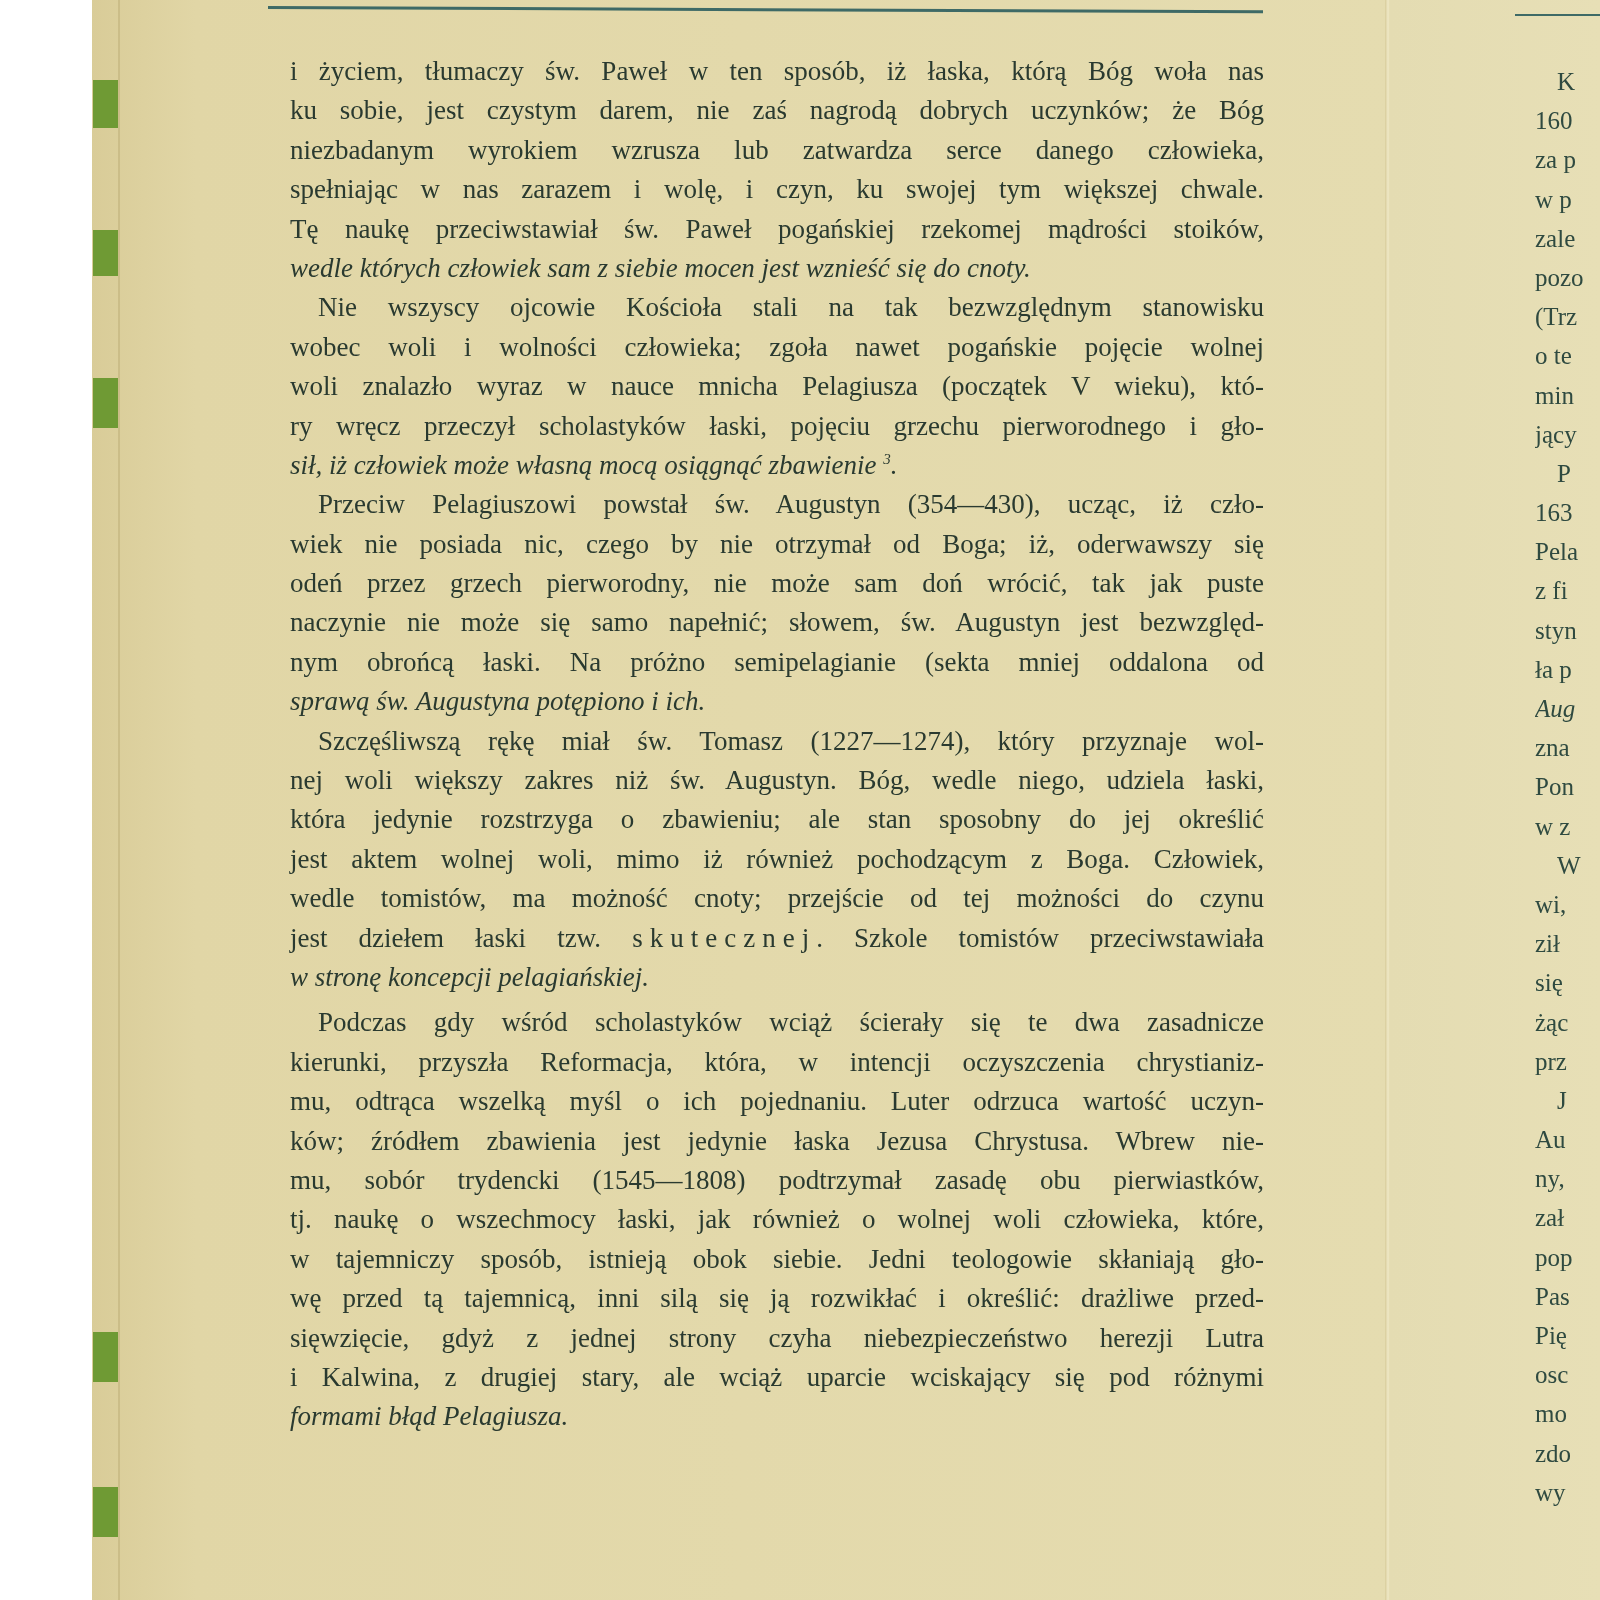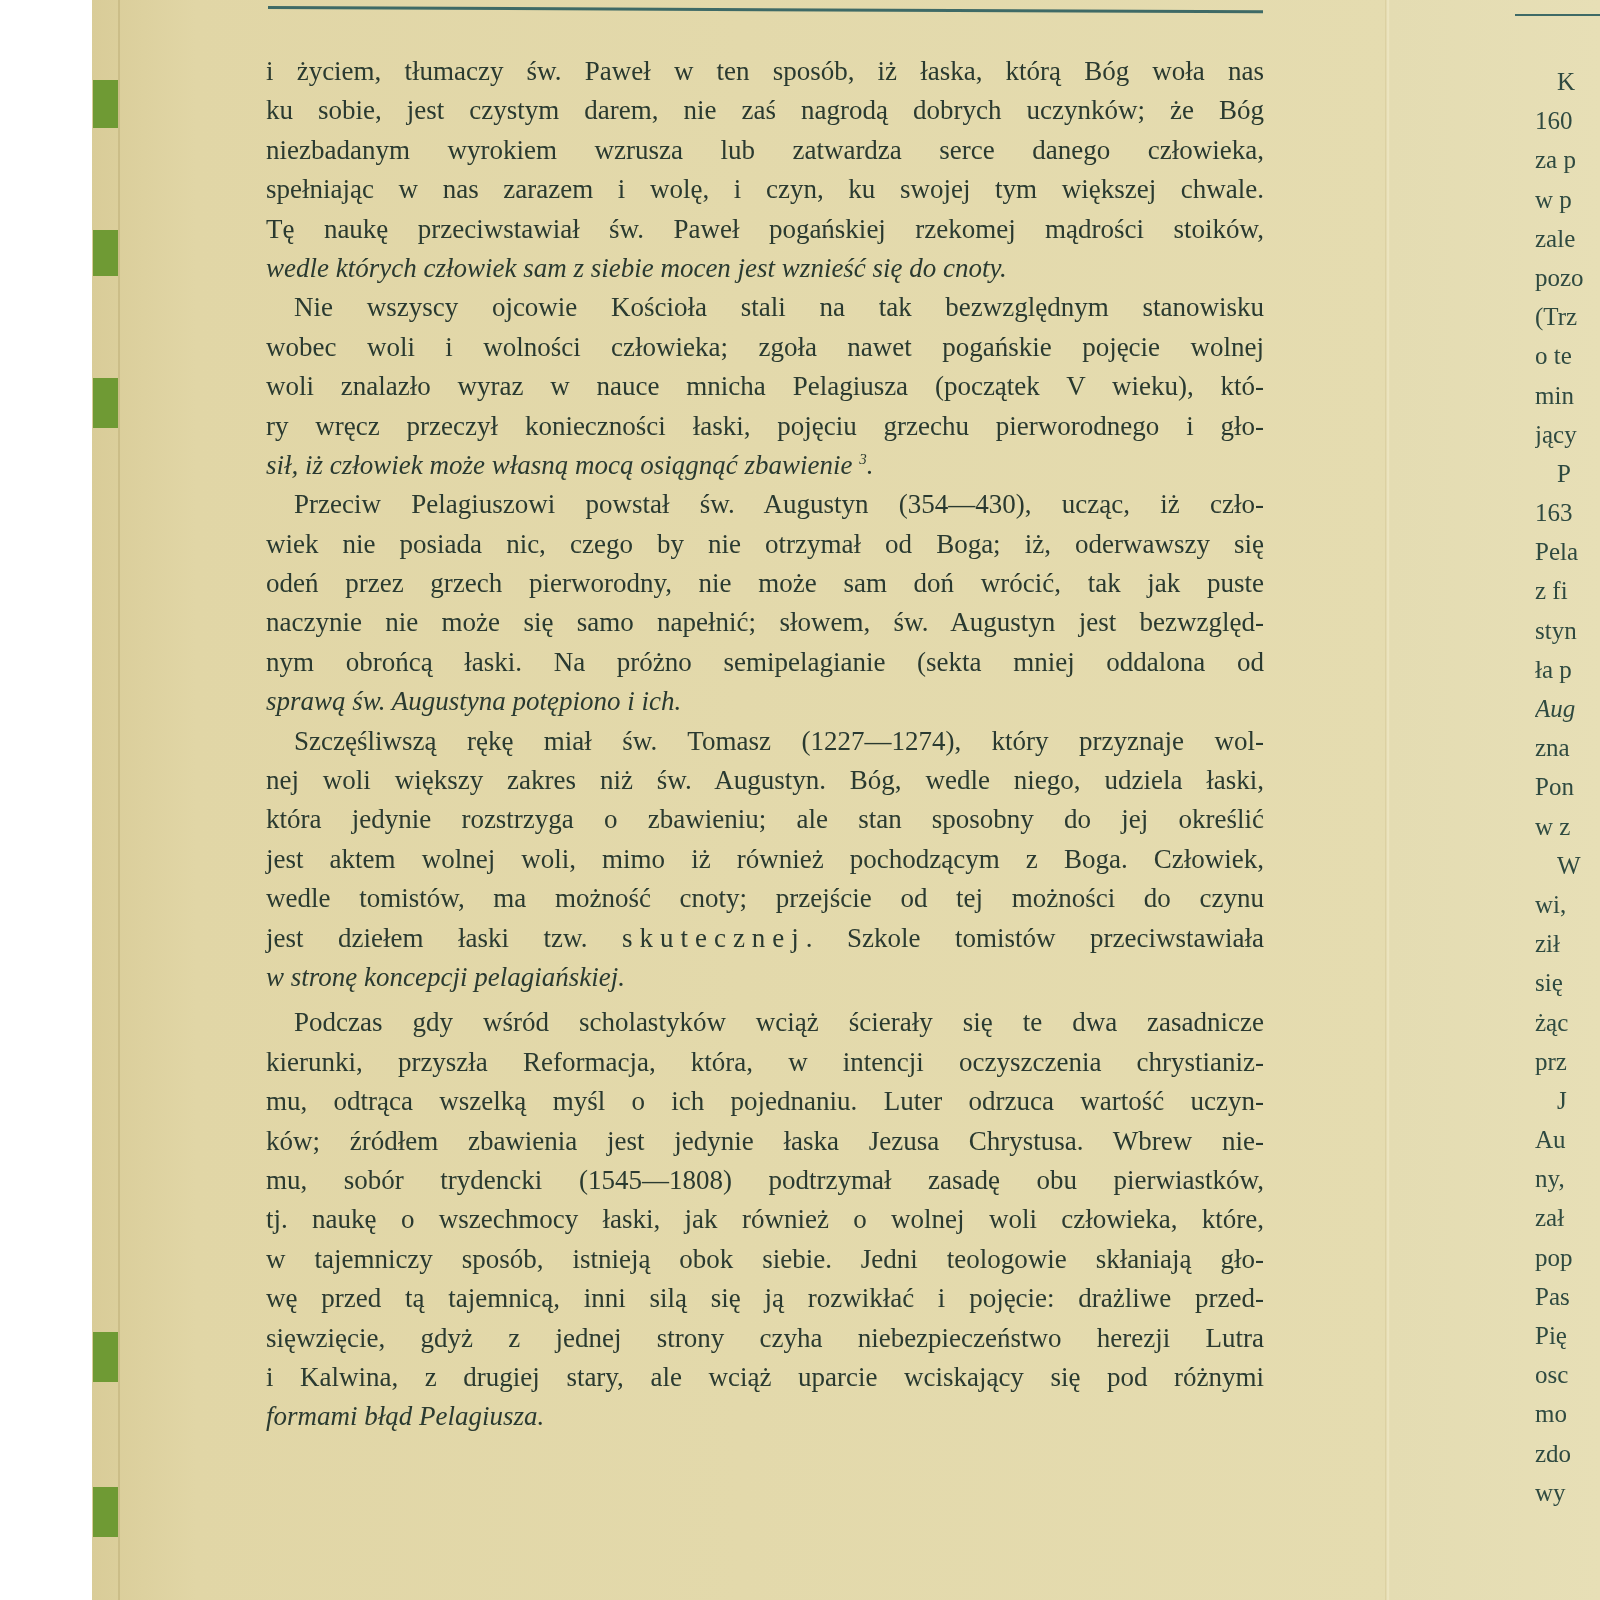--- a/index.html
+++ b/index.html
@@ -32,21 +32,21 @@
     background:#3e6a66; transform:rotate(0.25deg); transform-origin:left;
   }
   .top-rule-right {
     position:absolute; left:1515px; top:14px; width:85px; height:2px;
     background:#3e6a66;
   }
   .text-block {
     position:absolute; left:266px; top:52px; width:998px;
     color:#2a3a30; font-size:27px; line-height:39.4px;
   }
-  .line { display:block; white-space:nowrap; text-align:justify; text-align-last:justify; height:39.4px; }
+  .line { display:block; white-space:nowrap; text-align:justify; text-align-last:justify; height:39.4px;margin-left:24px; }
   .line.last { text-align-last:left;font-style:italic; }
   .line.indent { padding-left:28px; }
   .para-gap { height:6px; }
   .spaced { letter-spacing:7px; }
   sup { font-size:15px; line-height:0; }
   .right-text {
     position:absolute; left:1535px; top:62px; width:80px; overflow:hidden;
     color:#2f4a40; font-size:25px; line-height:39.2px;
   }
   .right-text .rl { display:block; white-space:nowrap; height:39.2px; }
@@ -76,21 +76,21 @@
       <span class="line">ku sobie, jest czystym darem, nie zaś nagrodą dobrych uczynków; że Bóg</span>
       <span class="line">niezbadanym wyrokiem wzrusza lub zatwardza serce danego człowieka,</span>
       <span class="line">spełniając w nas zarazem i wolę, i czyn, ku swojej tym większej chwale.</span>
       <span class="line">Tę naukę przeciwstawiał św. Paweł pogańskiej rzekomej mądrości stoików,</span>
       <span class="line last">wedle których człowiek sam z siebie mocen jest wznieść się do cnoty.</span>
     </div>
     <div>
       <span class="line indent">Nie wszyscy ojcowie Kościoła stali na tak bezwzględnym stanowisku</span>
       <span class="line">wobec woli i wolności człowieka; zgoła nawet pogańskie pojęcie wolnej</span>
       <span class="line">woli znalazło wyraz w nauce mnicha Pelagiusza (początek V wieku), któ-</span>
-      <span class="line">ry wręcz przeczył konieczności łaski, pojęciu grzechu pierworodnego i gło-</span>
+      <span class="line">ry wręcz przeczył scholastyków łaski, pojęciu grzechu pierworodnego i gło-</span>
       <span class="line last">sił, iż człowiek może własną mocą osiągnąć zbawienie <sup>3</sup>.</span>
     </div>
     <div>
       <span class="line indent">Przeciw Pelagiuszowi powstał św. Augustyn (354—430), ucząc, iż czło-</span>
       <span class="line">wiek nie posiada nic, czego by nie otrzymał od Boga; iż, oderwawszy się</span>
       <span class="line">odeń przez grzech pierworodny, nie może sam doń wrócić, tak jak puste</span>
       <span class="line">naczynie nie może się samo napełnić; słowem, św. Augustyn jest bezwzględ-</span>
       <span class="line">nym obrońcą łaski. Na próżno semipelagianie (sekta mniej oddalona od</span>
       <span class="line last">sprawą św. Augustyna potępiono i ich.</span>
     </div>
@@ -105,21 +105,21 @@
     </div>
     <div class="para-gap"></div>
     <div>
       <span class="line indent">Podczas gdy wśród scholastyków wciąż ścierały się te dwa zasadnicze</span>
       <span class="line">kierunki, przyszła Reformacja, która, w intencji oczyszczenia chrystianiz-</span>
       <span class="line">mu, odtrąca wszelką myśl o ich pojednaniu. Luter odrzuca wartość uczyn-</span>
       <span class="line">ków; źródłem zbawienia jest jedynie łaska Jezusa Chrystusa. Wbrew nie-</span>
       <span class="line">mu, sobór trydencki (1545—1808) podtrzymał zasadę obu pierwiastków,</span>
       <span class="line">tj. naukę o wszechmocy łaski, jak również o wolnej woli człowieka, które,</span>
       <span class="line">w tajemniczy sposób, istnieją obok siebie. Jedni teologowie skłaniają gło-</span>
-      <span class="line">wę przed tą tajemnicą, inni silą się ją rozwikłać i pojęcie: drażliwe przed-</span>
+      <span class="line">wę przed tą tajemnicą, inni silą się ją rozwikłać i określić: drażliwe przed-</span>
       <span class="line">sięwzięcie, gdyż z jednej strony czyha niebezpieczeństwo herezji Lutra</span>
       <span class="line">i Kalwina, z drugiej stary, ale wciąż uparcie wciskający się pod różnymi</span>
       <span class="line last">formami błąd Pelagiusza.</span>
     </div>
   </div>
 <div class="right-text" id="right-text">
     <span class="rl ind">K</span>
     <span class="rl">160</span>
     <span class="rl">za p</span>
     <span class="rl">w p</span>

